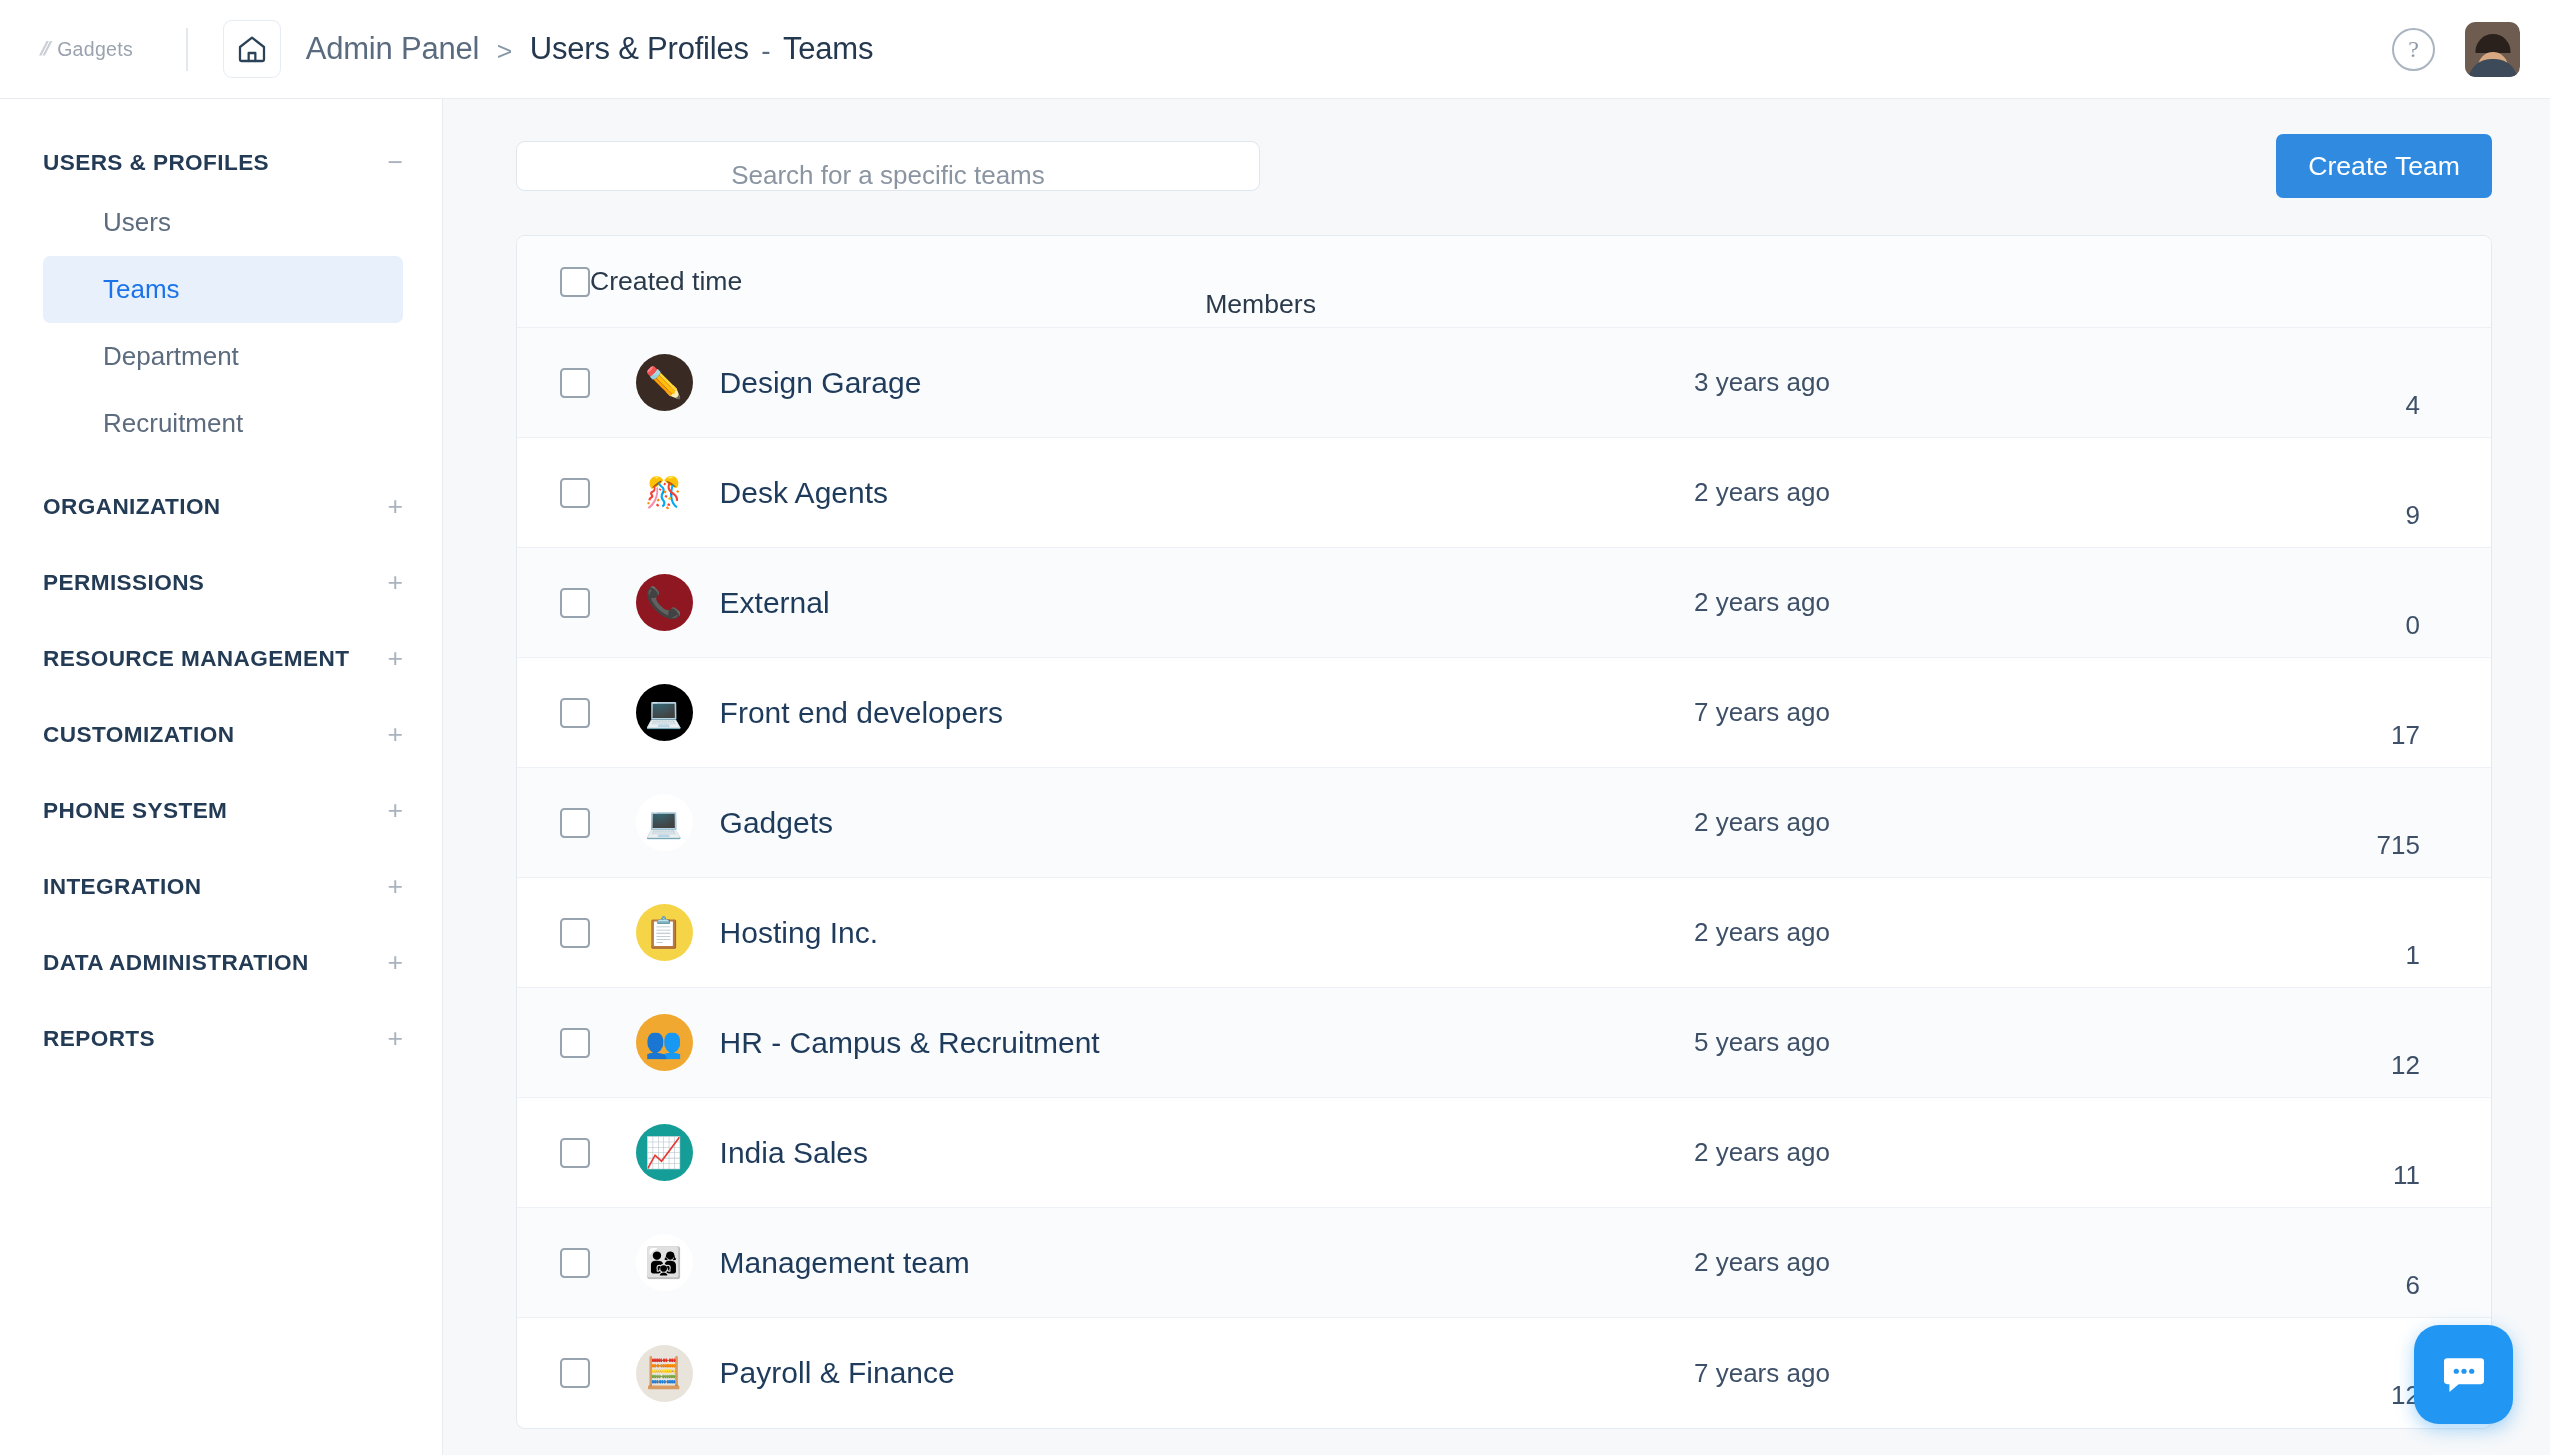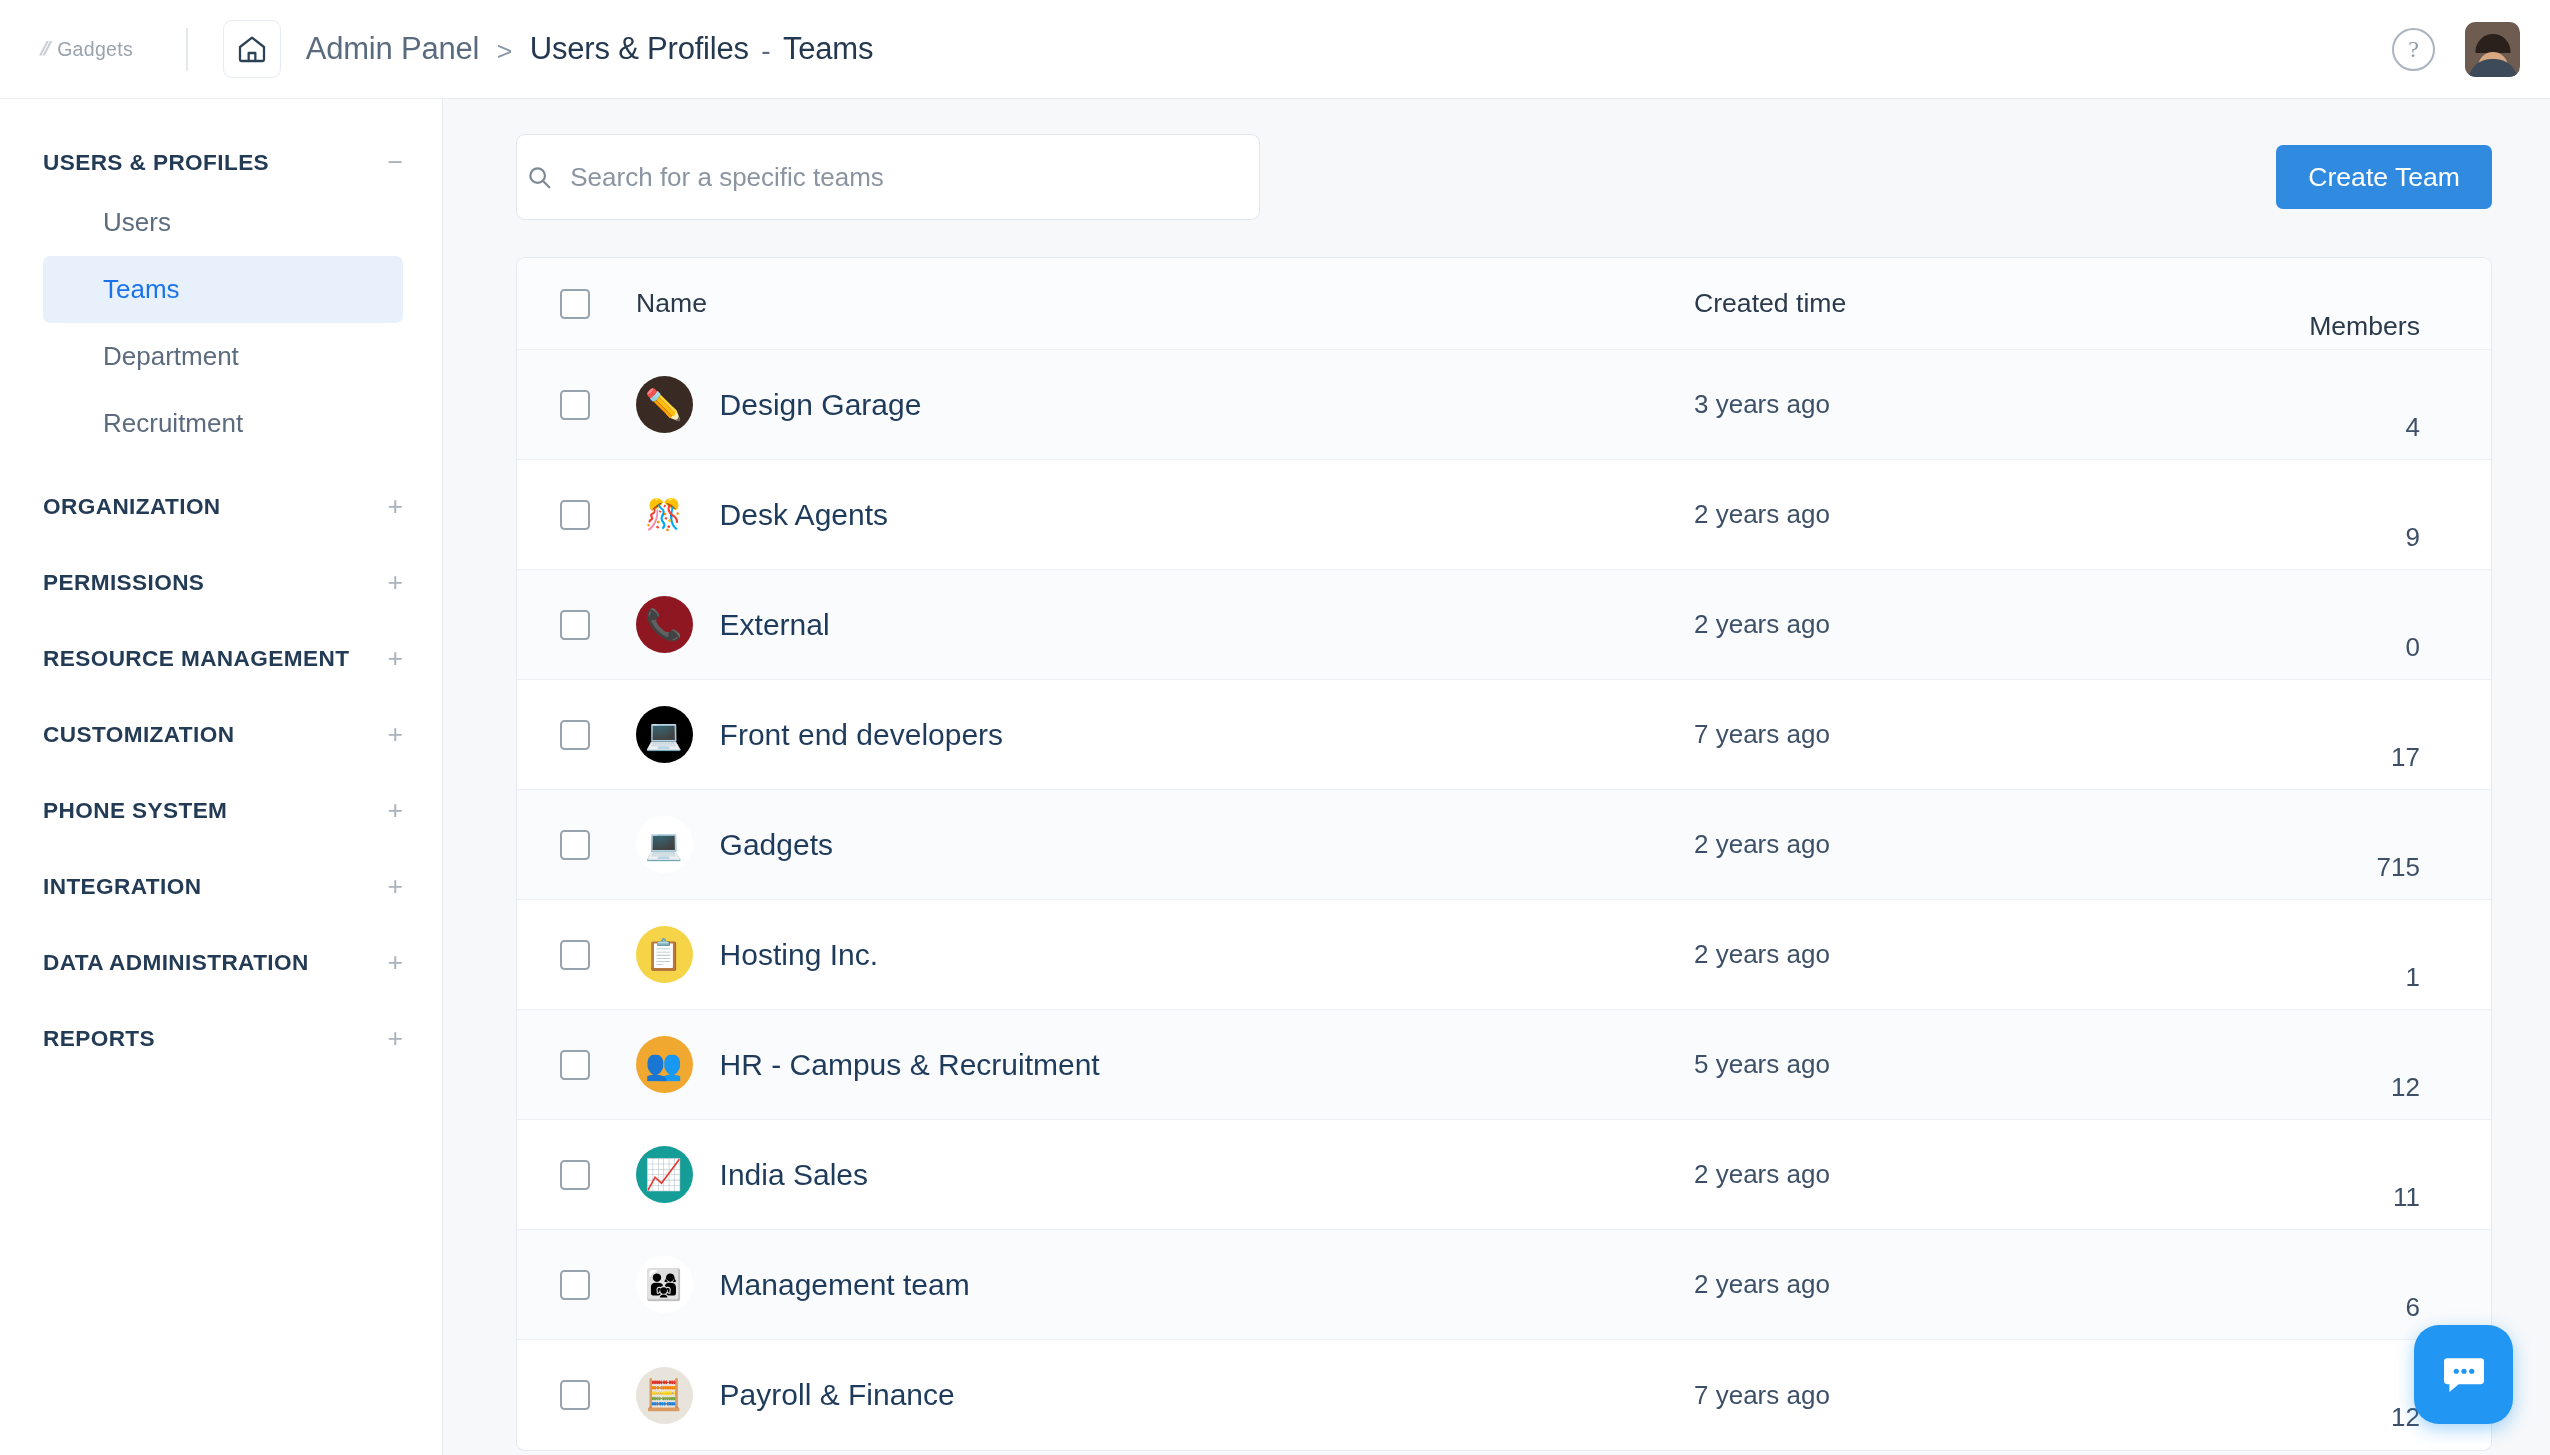--- a/index.html
+++ b/index.html
@@ -90,23 +90,23 @@
   }
   .nav-item.active { background: #e8f1fb; color: #1a73e8; }
   .sec-gap { height: 23px; }
 
   
   .main { flex: 1; background: #f6f8fa; min-width: 0; position: relative; overflow: hidden; }
   .main-inner { padding: 35px 58px 0 73px; height: 100%; }
 
   .toolbar { display: flex; align-items: center; margin-bottom: 37px; }
   .searchbox {
-    width: 744px; height: 86px; background: #fff;
+    width: 744px; height: 50px; background: #fff;
     border: 1.8px solid #dfe6ee; border-radius: 8.9px;
-    display: flex; align-items: center; padding: 0 9px; gap: 17.7px;
+    display: flex; align-items: center; padding: 0 29px; gap: 17.7px; flex-direction: column;
   }
   .search-ph { font-size: 26px; color: #8b95a2; }
   .create-btn {
     margin-left: auto; background: #2f8ae0; color: #fff;
     height: 64px; padding: 0 32px; border-radius: 7px; border: none;
     font-size: 26.6px; font-family: "Liberation Sans", sans-serif;
     display: flex; align-items: center; cursor: pointer;
   }
 
   
@@ -258,23 +258,20 @@
                 <path d="M15.6 15.6 21 21"></path>
             </svg>
             <span class="search-ph">Search for a specific teams</span>
           </div>
           <button class="create-btn">Create Team</button>
         </div>
 
         <div class="table-card" id="table-card">
             <div class="trow thead">
               <div class="cb"></div>
-              <div class="c-name">
-                <span class="th-txt">Name</span>
-              </div>
               <div class="c-time"><span class="th-txt">Created time</span></div>
               <div class="c-members"><span class="th-txt">Members</span></div>
             </div>
             <div class="trow alt">
               <div class="cb"></div>
               <div class="c-name">
                 <span class="tavatar" style="background:#3a2a24">✏️</span>
                 <span class="team-name">Design Garage</span>
               </div>
               <div class="c-time"><span class="cell-txt">3 years ago</span></div>

